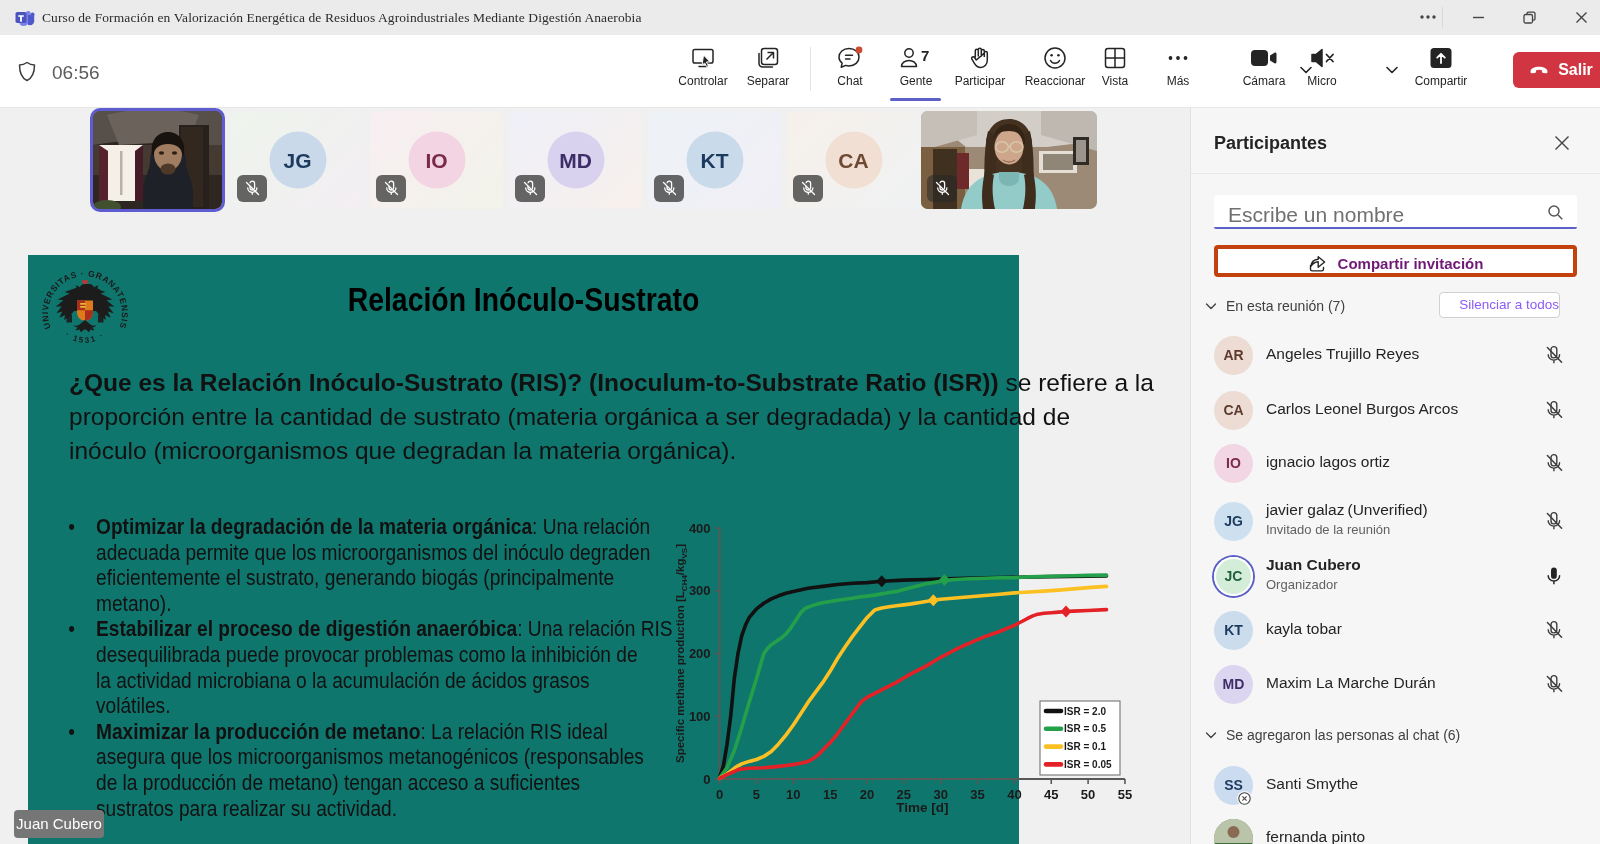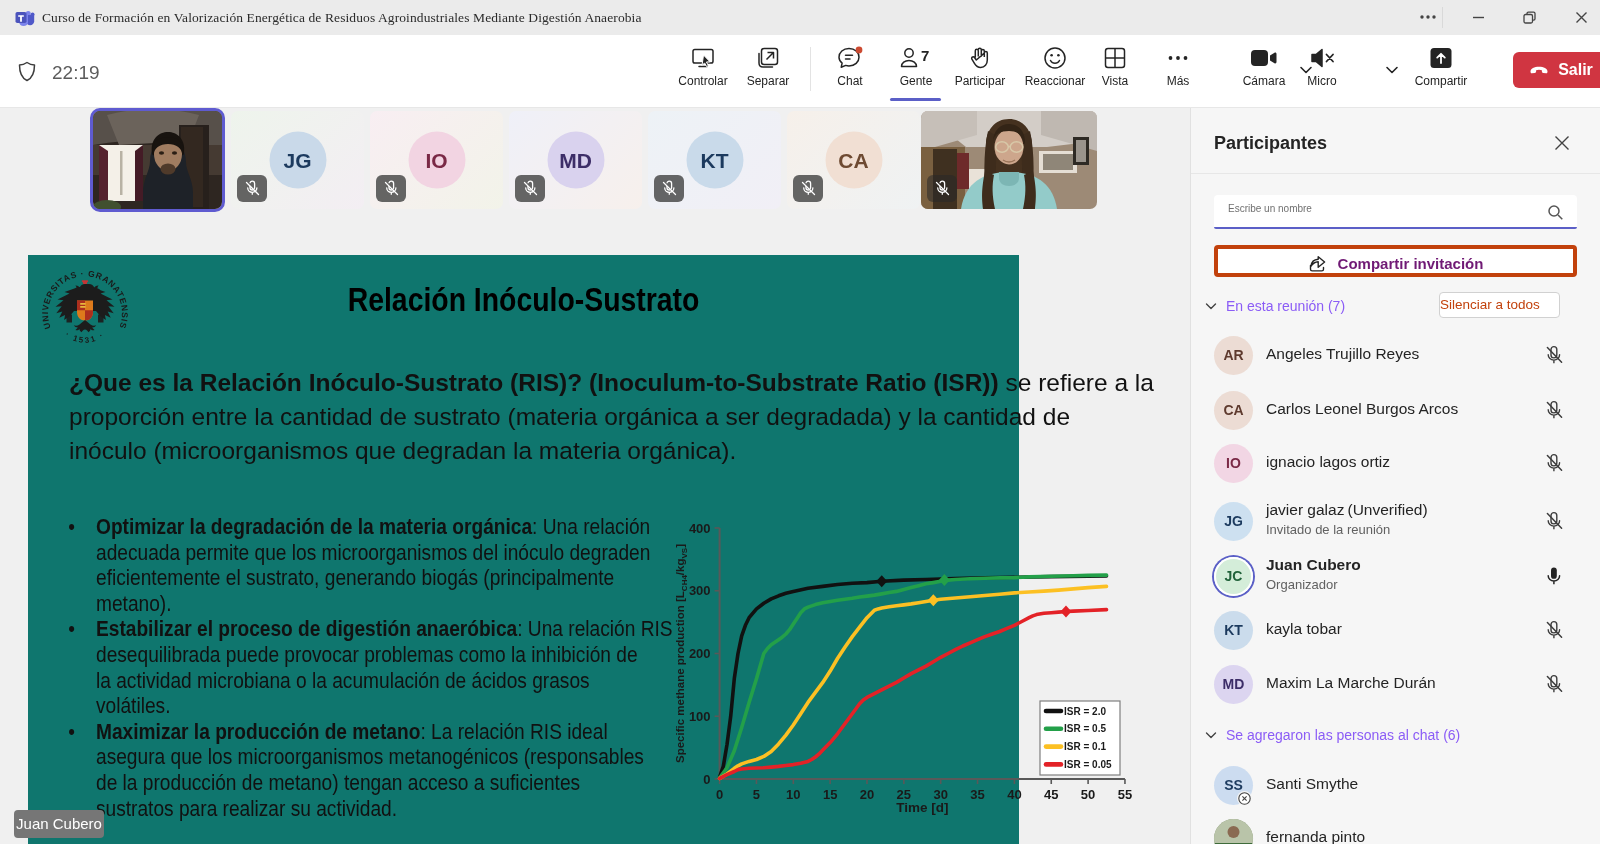--- a/index.html
+++ b/index.html
@@ -56,25 +56,25 @@
 
 
 #panel { position:absolute; left:1190px; top:0px; width:410px; height:736px;
   background:#f6f6f6; border-left:1px solid #e1e1e1; }
 #panel-header { position:absolute; left:0; top:0; width:100%; height:66px;
   border-bottom:1px solid #e7e7e7; }
 #panel-header .ttl { position:absolute; left:23px; top:25px; font-size:18px;
   font-weight:bold; color:#242424; }
 #searchbox { position:absolute; left:23px; top:87px; width:363px; height:34px;
   background:#fff; border-radius:4px 4px 2px 2px; border-bottom:2px solid #5b5fc7; }
-#searchbox .ph { position:absolute; left:14px; top:8px; font-size:10px; color:#707070; }
+#searchbox .ph { position:absolute; left:14px; top:8px; font-size:21px; color:#707070; }
 #sharebtn { position:absolute; left:23px; top:137px; width:363px; height:32px;
   background:#fff; border:4px solid #c2410c; border-radius:4px;
   text-align:center; font-size:15px; font-weight:bold; color:#701a75; line-height:30px; }
-.sechdr { position:absolute; left:13px; font-size:14px; color:#8b5cf6; }
+.sechdr { position:absolute; left:13px; font-size:14px; color:#404040; }
 .prow { position:absolute; left:0; width:410px; height:55px; }
 .pavatar { position:absolute; left:23px; top:8px; width:39px; height:39px; border-radius:50%;
   text-align:center; line-height:39px; font-size:14px; font-weight:bold; }
 .pname { position:absolute; left:75px; font-size:15.5px; color:#242424; }
 .psub { position:absolute; left:75px; font-size:13px; color:#616161; }
 .pmic { position:absolute; right:37px; top:17px; }
 </style>
 </head>
 <body>
 
@@ -103,21 +103,21 @@
     </svg>
   <svg class="abs" style="right:9px;top:8px" width="19" height="19" viewBox="0 0 19 19">
       <path d="M4.5 4.5l10 10M14.5 4.5l-10 10" stroke="#444" stroke-width="1.4"></path>
     </svg>
 </div>
 
 <div id="toolbar">
   <svg class="abs" style="left:18px;top:26px" width="18" height="21" viewBox="0 0 18 21">
     <path d="M9 1.5c2.5 1.7 5 2.4 7.5 2.4 0 6.5-1.4 12.6-7.5 15.6C2.9 16.5 1.5 10.4 1.5 3.9 4 3.9 6.5 3.2 9 1.5z" fill="none" stroke="#3d3d3d" stroke-width="1.5" stroke-linejoin="round"></path>
   </svg>
-  <div class="abs" style="left:52px;top:27px;font-size:19px;color:#5c5c5c;">22:19</div>
+  <div class="abs" style="left:52px;top:27px;font-size:19px;color:#5c5c5c;">06:56</div>
   <div class="vsep"></div>
   <div id="gente-underline"></div>
   <div class="tbtn" style="left:668px;width:70px">
     <svg width="26" height="26" viewBox="0 0 26 26">
         <rect x="3" y="4.5" width="20" height="13.5" rx="1.8" fill="none" stroke="#242424" stroke-width="1.5"></rect>
         <path d="M9 21.5h8" stroke="#242424" stroke-width="1.5" stroke-linecap="round"></path>
         <path d="M13.5 10l6.5 6.8-3.6.2 2 3.6-1.8 1-2-3.7-2.6 2.6z" fill="#242424" stroke="#fff" stroke-width="1"></path>
       </svg>
     <div class="lbl">Controlar</div>
   </div>
@@ -421,21 +421,21 @@
           <path d="M11 11l4.3 4.3" stroke="#555" stroke-width="1.5"></path>
         </svg>
     </div>
     <div id="sharebtn"><svg style="vertical-align:-4px;margin-right:10px" width="20" height="18" viewBox="0 0 20 18">
           <path d="M10.2 6.8C6.8 7 4.6 8.6 3 11.2c.4-3.8 2.6-6.6 7.2-6.9V1.8L16.6 7l-6.4 5.2z" fill="none" stroke="#242424" stroke-width="1.4" stroke-linejoin="round"></path>
           <path d="M2.5 10.5v3.7c0 1 .7 1.7 1.7 1.7h9.6c1 0 1.7-.7 1.7-1.7v-1.7" fill="none" stroke="#242424" stroke-width="1.4" stroke-linecap="round"></path>
         </svg>Compartir invitación</div>
   <div class="sechdr" style="top:190px"><svg style="vertical-align:-2px;margin-right:8px" width="14" height="14" viewBox="0 0 14 14">
           <path d="M2.5 5l4.5 4.5L11.5 5" fill="none" stroke="#424242" stroke-width="1.4" stroke-linecap="round" stroke-linejoin="round"></path>
         </svg>En esta reunión (7)</div>
-      <div class="abs" style="left:248px;top:184px;width:121px;height:26px;background:#fff;border:1px solid #d1d1d1;border-radius:4px;text-align:left;line-height:24px;font-size:13.5px;color:#c2410c">Silenciar a todos</div>
+      <div class="abs" style="left:248px;top:184px;width:121px;height:26px;background:#fff;border:1px solid #d1d1d1;border-radius:4px;text-align:right;line-height:24px;font-size:13.5px;color:#8b5cf6">Silenciar a todos</div>
       <div class="sechdr" style="top:619px"><svg style="vertical-align:-2px;margin-right:8px" width="14" height="14" viewBox="0 0 14 14">
           <path d="M2.5 5l4.5 4.5L11.5 5" fill="none" stroke="#424242" stroke-width="1.4" stroke-linecap="round" stroke-linejoin="round"></path>
         </svg>Se agregaron las personas al chat (6)</div>
       <div class="prow" style="top:220px">
         <div class="pavatar" style="background:#ecdcd4;color:#5e3a2e;">AR</div>
         <div class="pname" style="top:17px">Angeles Trujillo Reyes</div>
         <div class="pmic"><svg width="20" height="21" viewBox="0 0 20 21">
             <rect x="7" y="1.6" width="5.8" height="11.3" rx="2.9" fill="none" stroke="#3d3d3d" stroke-width="1.4"></rect>
             <path d="M4.2 9.7c0 3 2.5 5.4 5.7 5.4s5.7-2.4 5.7-5.4" fill="none" stroke="#3d3d3d" stroke-width="1.4" stroke-linecap="round"></path>
             <path d="M9.9 15.3v3" stroke="#3d3d3d" stroke-width="1.4"></path>

